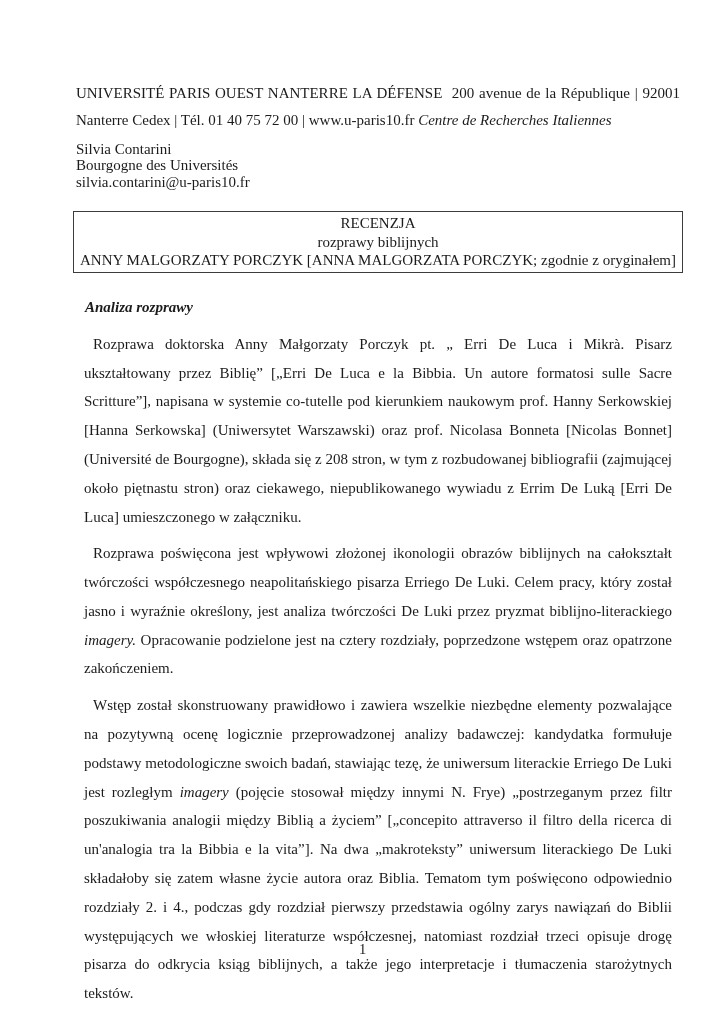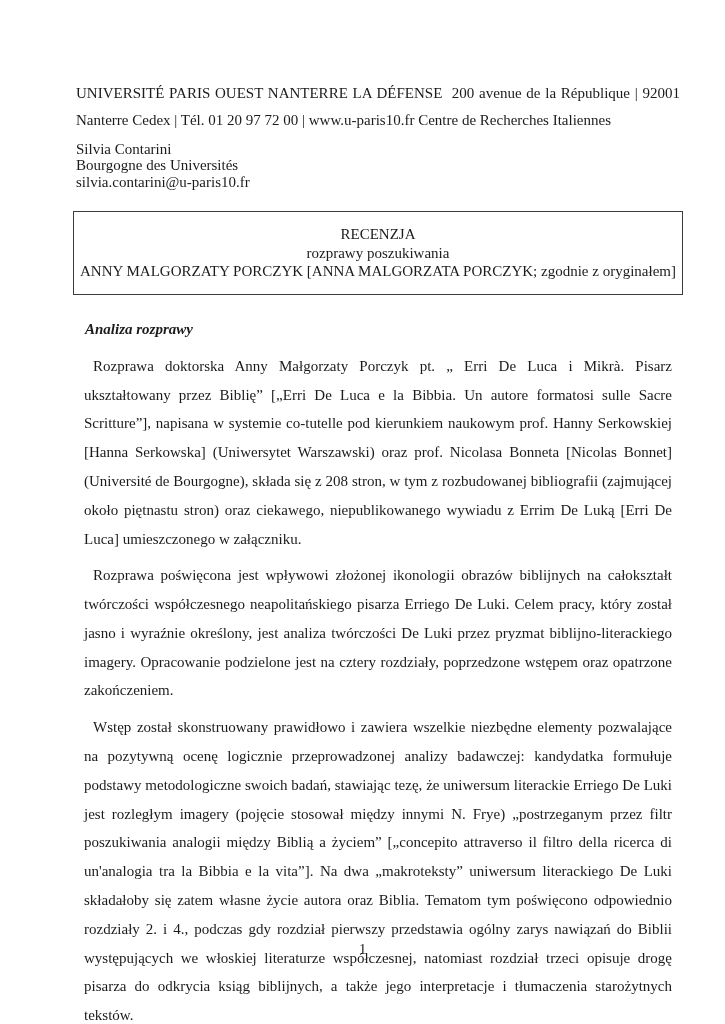--- a/index.html
+++ b/index.html
@@ -36,70 +36,70 @@
     text-align: left;
   }
   .contact {
     margin-top: 7px;
     font-size: 15px;
     line-height: 16.4px;
   }
   .title-box {
     margin: 21px -3px 0 -3px;
     border: 1px solid #3c3c3c;
-    padding: 13px 6px;
+    padding: 2px 6px;
     text-align: center;
     font-size: 15px;
     line-height: 18.5px;
   }
   .section-heading {
     margin-top: 20px;
     font-size: 15px;
     font-weight: bold;
     line-height: 29px;
     text-indent: 9px;
     font-style: italic;
   }
   .body-text p {
     margin: 8px;
     font-size: 15px;
     line-height: 28.8px;
     text-align: justify;
     text-indent: 9px;
   }
-  .it { }
+  .it { font-style: italic; }
   .page-number {
     position: absolute;
     top: 941px;
     left: 0;
     width: 100%;
     text-align: center;
     font-size: 14.5px;
     color: #1b1b1b;
   }
 </style>
 </head>
 <body>
 
 <div class="page">
   <div class="content">
 
     <div class="letterhead">
       <div class="lh-line1">UNIVERSITÉ PARIS OUEST NANTERRE LA DÉFENSE&nbsp; 200 avenue de la République | 92001</div>
-      <div class="lh-line2"><span>Nanterre Cedex | Tél. 01 20 97 72 00 | www.u-paris10.fr </span><span class="it">Centre de Recherches Italiennes</span></div>
+      <div class="lh-line2"><span>Nanterre Cedex | Tél. 01 40 75 72 00 | www.u-paris10.fr </span><span class="it">Centre de Recherches Italiennes</span></div>
       <div class="contact">
         <div>Silvia Contarini</div>
         <div>Bourgogne des Universités</div>
         <div>silvia.contarini@u-paris10.fr</div>
       </div>
     </div>
 
     <div class="title-box">
       <div>RECENZJA</div>
-      <div>rozprawy poszukiwania</div>
+      <div>rozprawy biblijnych</div>
       <div>ANNY MALGORZATY PORCZYK [ANNA MALGORZATA PORCZYK; zgodnie z oryginałem]</div>
     </div>
 
     <div class="section-heading">Analiza rozprawy</div>
 
     <div class="body-text">
       <p><span>Rozprawa doktorska Anny Małgorzaty Porczyk pt. „ Erri De Luca i Mikrà. Pisarz ukształtowany przez Biblię” [„Erri De Luca e la Bibbia. Un autore formatosi sulle Sacre Scritture”], napisana w systemie co-tutelle pod kierunkiem naukowym prof. Hanny Serkowskiej [Hanna Serkowska] (Uniwersytet Warszawski) oraz prof. Nicolasa Bonneta [Nicolas Bonnet] (Université de Bourgogne), składa się z 208 stron, w tym z rozbudowanej bibliografii (zajmującej około piętnastu stron) oraz ciekawego, niepublikowanego wywiadu z Errim De Luką [Erri De Luca] umieszczonego w załączniku.</span></p>
       <p><span>Rozprawa poświęcona jest wpływowi złożonej ikonologii obrazów biblijnych na całokształt twórczości współczesnego neapolitańskiego pisarza Erriego De Luki. Celem pracy, który został jasno i wyraźnie określony, jest analiza twórczości De Luki przez pryzmat biblijno-literackiego </span><span class="it">imagery.</span><span> Opracowanie podzielone jest na cztery rozdziały, poprzedzone wstępem oraz opatrzone zakończeniem.</span></p>
       <p><span>Wstęp został skonstruowany prawidłowo i zawiera wszelkie niezbędne elementy pozwalające na pozytywną ocenę logicznie przeprowadzonej analizy badawczej: kandydatka formułuje podstawy metodologiczne swoich badań, stawiając tezę, że uniwersum literackie Erriego De Luki jest rozległym </span><span class="it">imagery</span><span> (pojęcie stosował między innymi N. Frye) „postrzeganym przez filtr poszukiwania analogii między Biblią a życiem” [„concepito attraverso il filtro della ricerca di un'analogia tra la Bibbia e la vita”]. Na dwa „makroteksty” uniwersum literackiego De Luki składałoby się zatem własne życie autora oraz Biblia. Tematom tym poświęcono odpowiednio rozdziały 2. i 4., podczas gdy rozdział pierwszy przedstawia ogólny zarys nawiązań do Biblii występujących we włoskiej literaturze współczesnej, natomiast rozdział trzeci opisuje drogę pisarza do odkrycia ksiąg biblijnych, a także jego interpretacje i tłumaczenia starożytnych tekstów.</span></p>
     </div>

